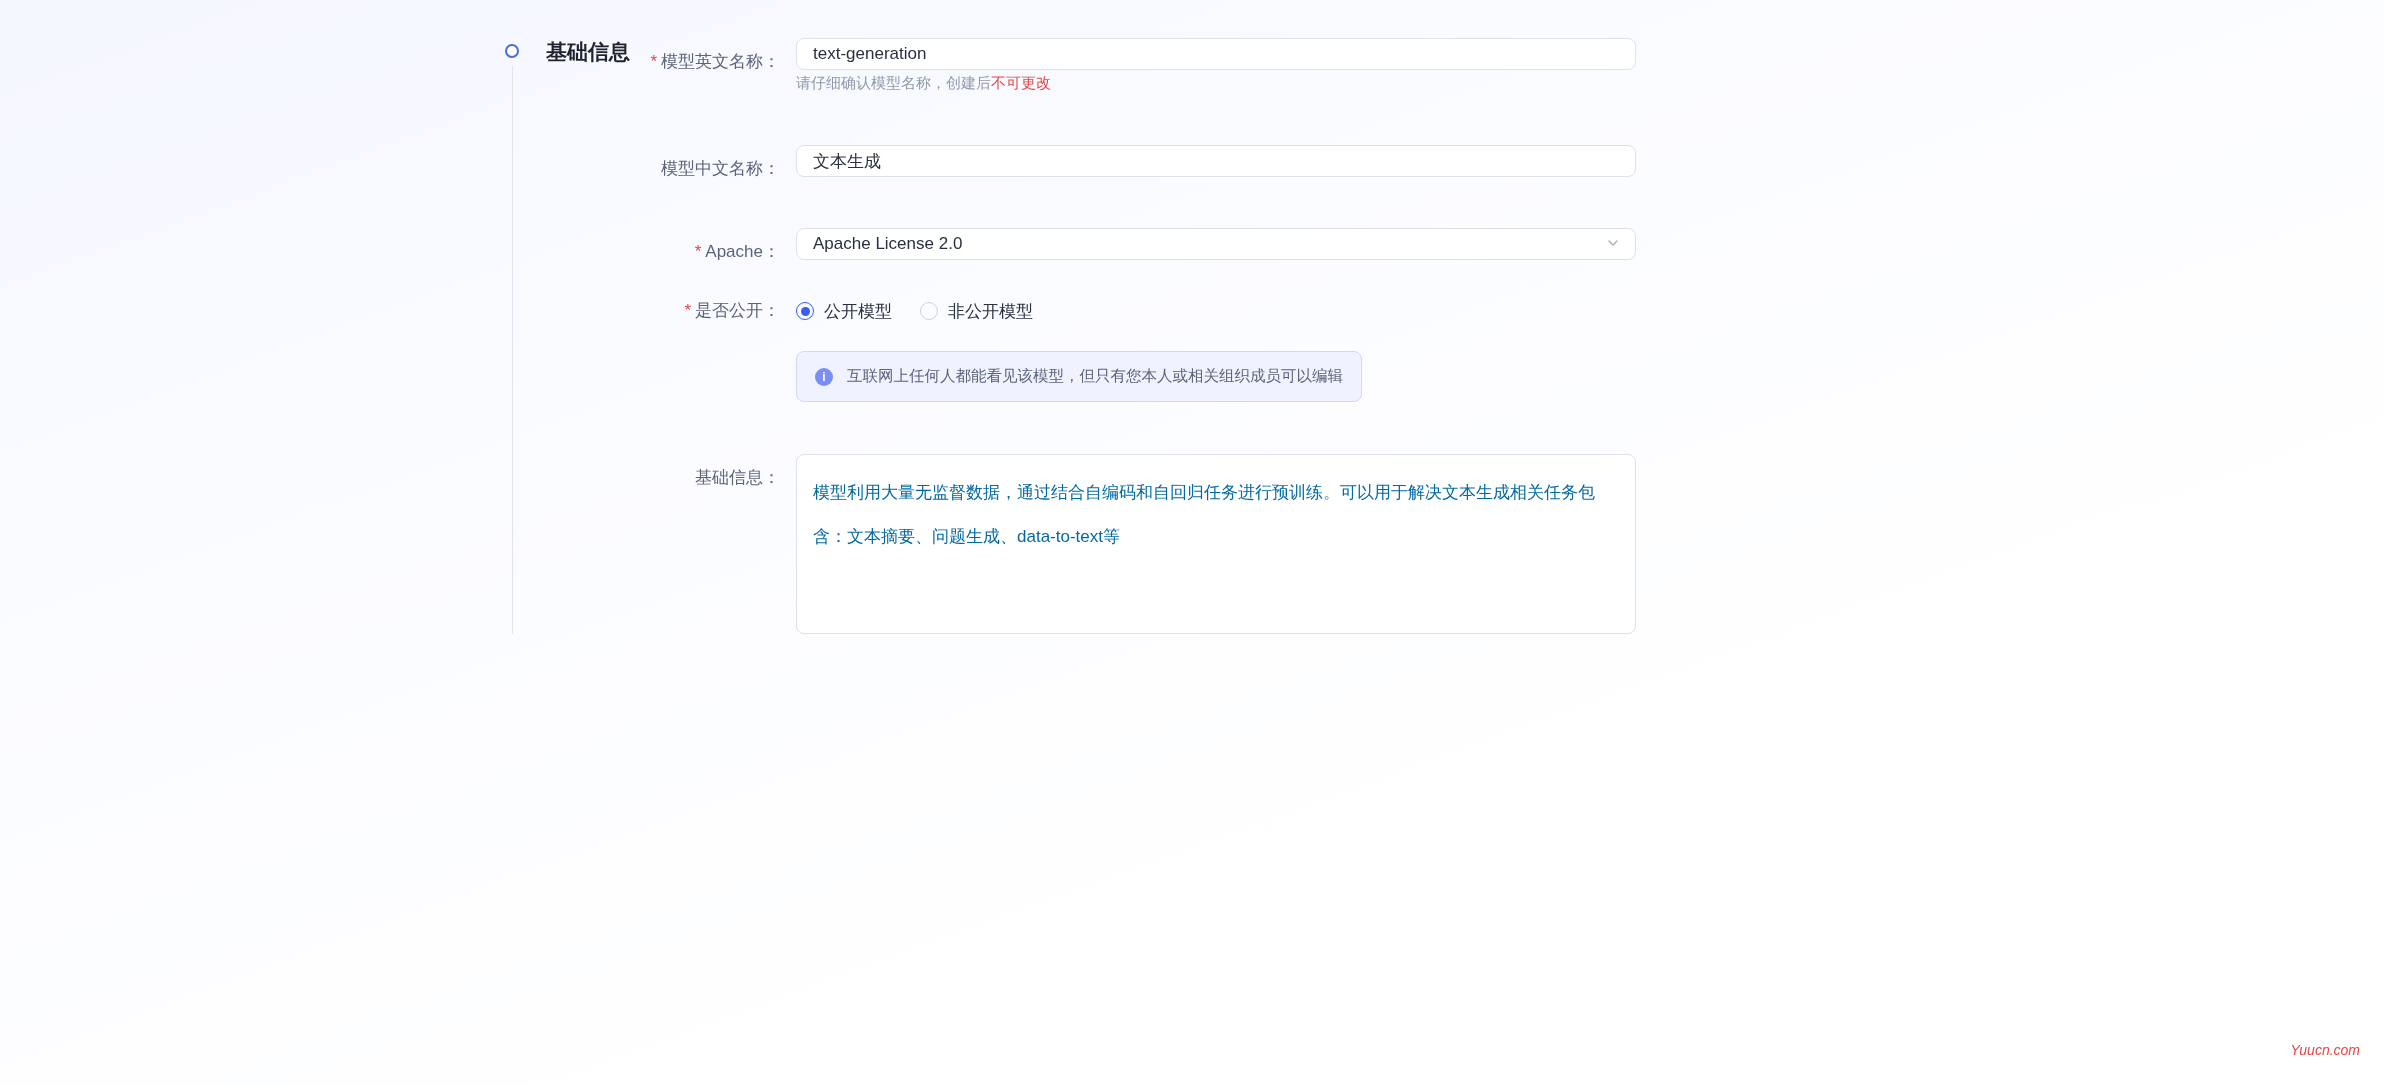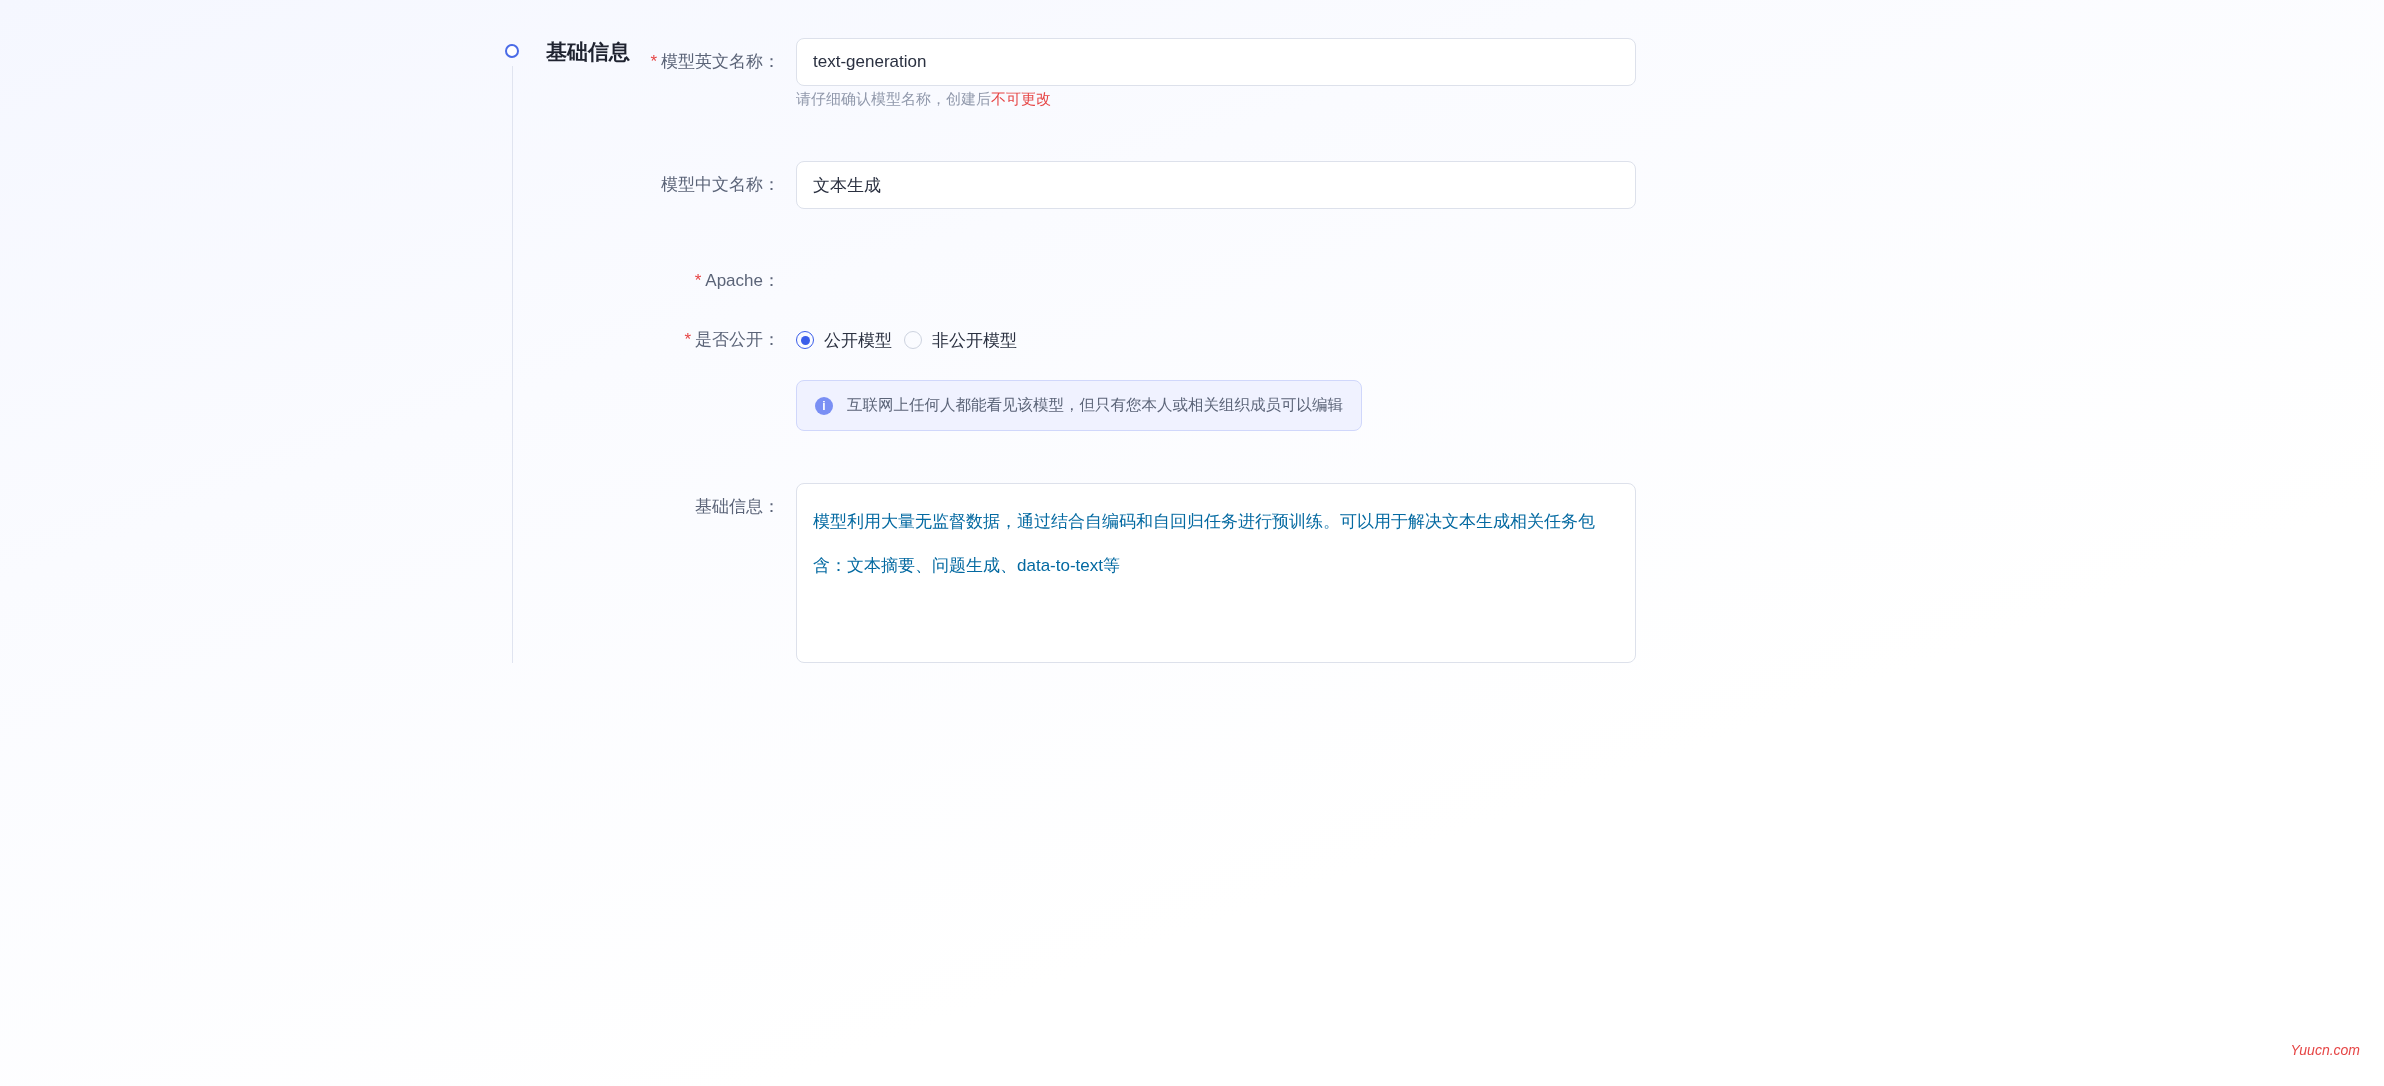--- a/index.html
+++ b/index.html
@@ -64,21 +64,21 @@
       content: "*";
       color: #e64545;
       margin-right: 4px;
     }
     .form-control {
       flex: 1;
       max-width: 840px;
     }
     .text-input, .select-input {
       width: 100%;
-      height: 48px;
+      height: 32px;
       border: 1px solid #dde1eb;
       border-radius: 8px;
       padding: 0 16px;
       font-size: 17px;
       color: #2a3040;
       background: #fff;
       display: flex;
       align-items: center;
     }
     .select-input {
@@ -96,21 +96,21 @@
     .helper-text {
       font-size: 15px;
       color: #9098ab;
       margin-top: 4px;
     }
     .helper-text .danger { color: #e64545; }
     .spacer-lg { height: 52px; }
     .spacer-md { height: 24px; }
     .radio-row {
       display: flex;
-      gap: 12px;
+      gap: 28px;
       align-items: center;
       height: 48px;
     }
     .radio-item {
       display: flex;
       align-items: center;
       gap: 10px;
       cursor: pointer;
       color: #2a3040;
       font-size: 17px;
@@ -213,20 +213,30 @@
       </div>
     </div>
 
     <div class="spacer-md"></div>
 
 
     <div class="spacer-md"></div>
 
     <div class="form-row">
       <div class="form-label required">Apache：</div>
+      <div class="form-control">
+        <div class="select-input">
+          <span>Apache License 2.0</span>
+          <span class="chevron-down">
+            <svg width="12" height="12" viewBox="0 0 12 12">
+                <path d="M2 4 L6 8 L10 4" stroke="#aab0bd" stroke-width="1.5" fill="none" stroke-linecap="round" stroke-linejoin="round"></path>
+              </svg>
+          </span>
+        </div>
+      </div>
     </div>
 
     <div class="spacer-md"></div>
 
     <div class="form-row">
       <div class="form-label required">是否公开：</div>
       <div class="form-control">
         <div class="radio-row">
           <div class="radio-item">
             <span class="radio-circle checked">

